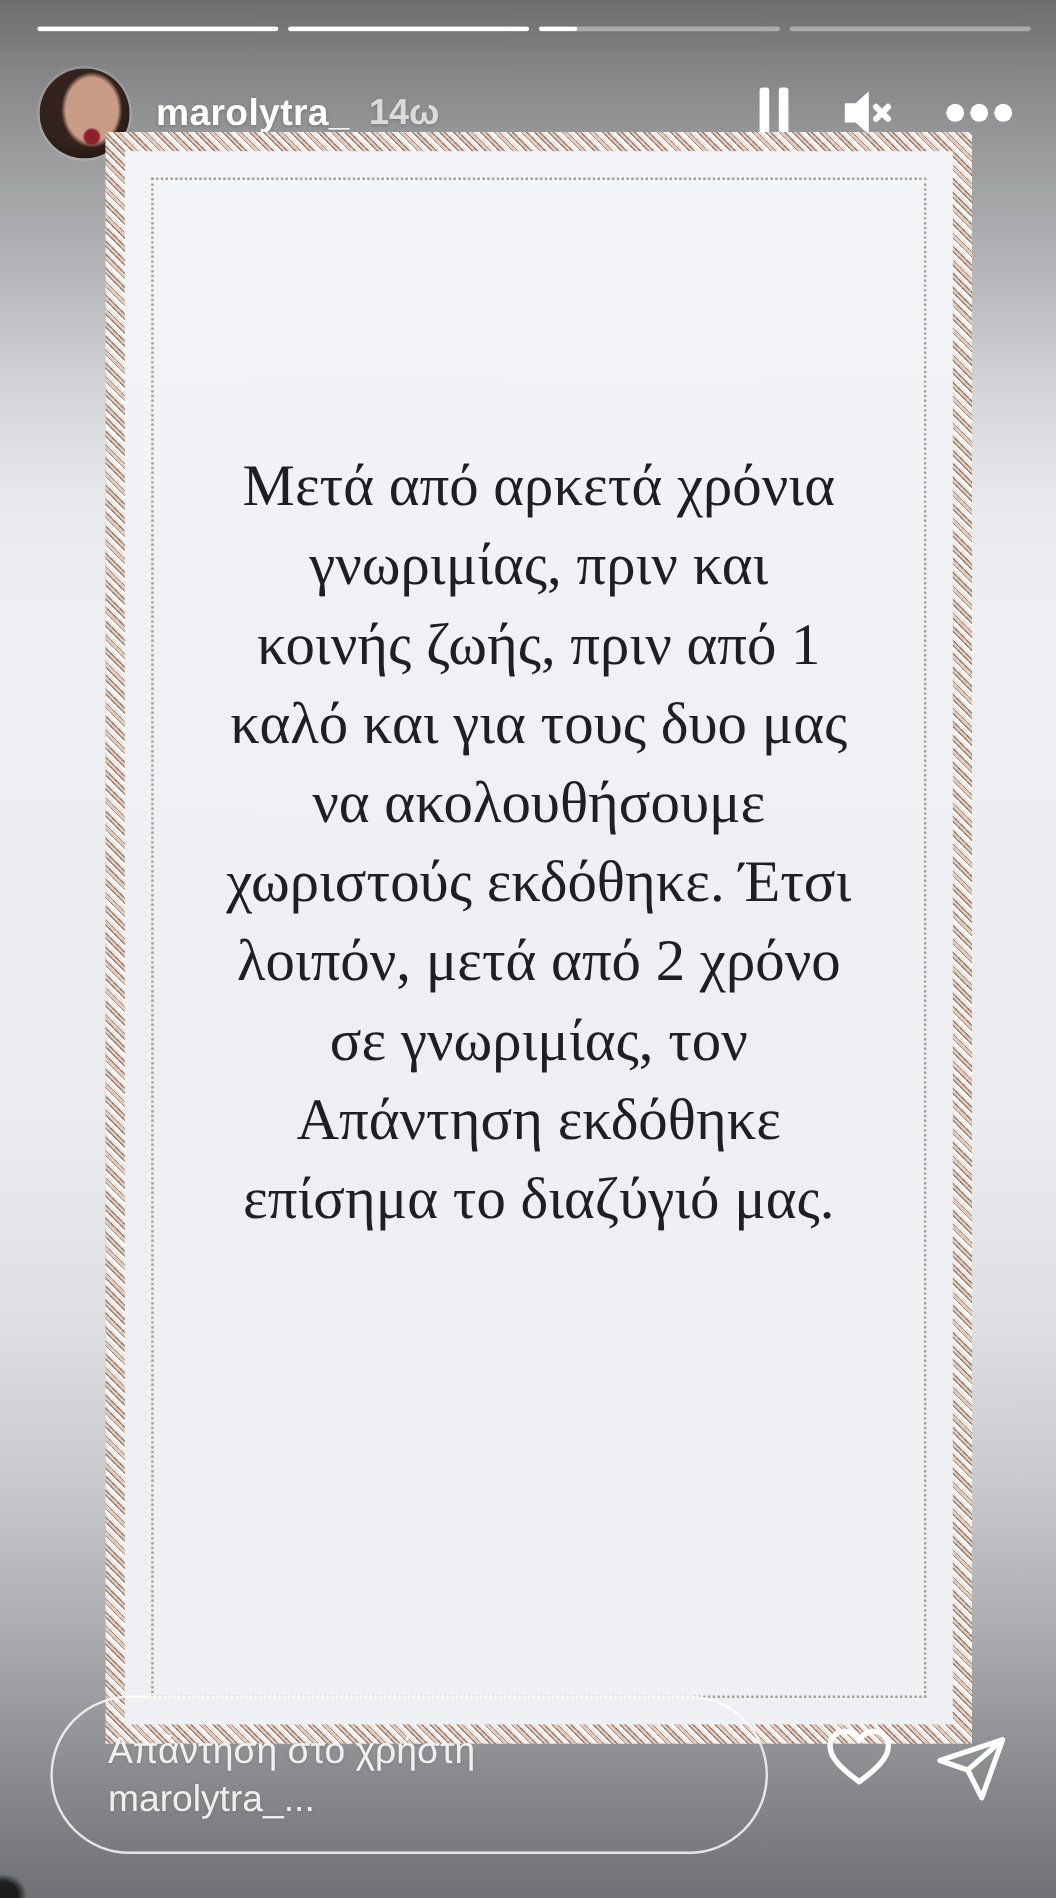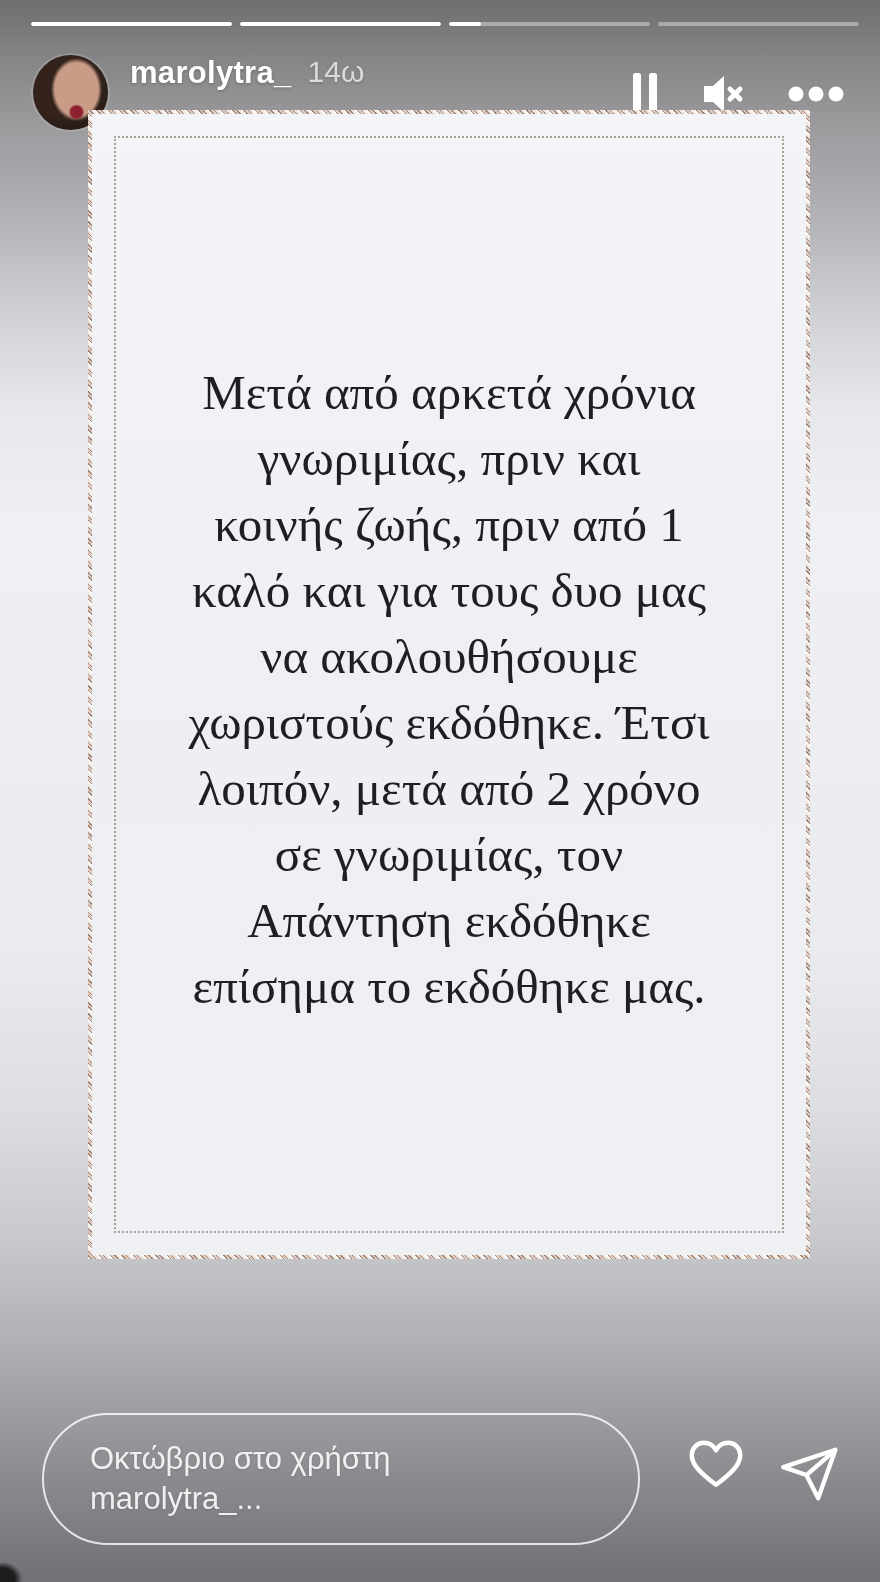--- a/index.html
+++ b/index.html
@@ -15,40 +15,40 @@
       #d0d2d5 20%, #e6e8eb 26%, #eef0f3 33%, #e9ebee 60%,
       #dcdee1 70%, #c8cacd 78%, #aaacaf 86%, #8c8d90 93%, #707174 100%);
   }
 
   
   .progress{position:absolute;left:31px;top:22px;width:828px;display:flex;gap:8px;}
   .seg{flex:1;height:3.5px;border-radius:2px;background:rgba(255,255,255,0.38);overflow:hidden;}
   .seg .fill{height:100%;width:0;background:#ffffff;border-radius:2px;}
 
   
-  .header{position:absolute;left:33px;top:55px;right:36px;height:78px;display:flex;}
+  .header{position:absolute;left:33px;top:55px;right:36px;height:78px;display:flex;align-items:center;}
   .avatar{
     width:75px;height:75px;border-radius:50%;flex:0 0 auto;
     background:
       radial-gradient(circle at 58% 76%, #8e2030 0 8%, rgba(142,32,48,0) 11%),
       radial-gradient(ellipse 34% 42% at 58% 46%, #c99c87 0 85%, rgba(201,156,135,0) 100%),
       radial-gradient(circle at 42% 36%, #33231c 0 55%, #17100e 100%);
     box-shadow:0 0 0 2px rgba(255,255,255,0.15);
   }
   .username{margin-left:22px;font-size:31px;font-weight:600;color:#ffffff;letter-spacing:.3px;
     text-shadow:0 1px 3px rgba(0,0,0,.25);}
-  .time{margin-left:16px;font-size:30px;font-weight:400;color:rgba(255,255,255,0.72);
+  .time{margin-left:16px;font-size:30px;font-weight:700;color:rgba(255,255,255,0.72);
     text-shadow:0 1px 3px rgba(0,0,0,.2);}
   .controls{margin-left:auto;display:flex;align-items:center;gap:44px;}
   .ctl{background:none;border:none;padding:0;margin:0;cursor:pointer;display:flex;align-items:center;}
 
   
   .card{
-    position:absolute;left:88px;top:110px;width:722px;height:1149px;
-    box-sizing:border-box;padding:4px;
+    position:absolute;left:88px;top:110px;width:722px;height:1343px;
+    box-sizing:border-box;padding:16px;
     background-color:#cab3a5;
     background-image:
       repeating-linear-gradient(45deg,
         rgba(255,255,255,.92) 0 2px, rgba(124,98,84,.55) 2px 3px,
         rgba(228,205,191,.9) 3px 5px, rgba(104,82,70,.45) 5px 6px,
         rgba(246,238,232,.85) 6px 8px),
       repeating-linear-gradient(135deg,
         rgba(255,255,255,.45) 0 2px, rgba(150,120,104,.4) 2px 4px,
         rgba(255,255,255,0) 4px 7px);
   }
@@ -141,28 +141,28 @@
         <div class="story-text">
           <div>Μετά από αρκετά χρόνια</div>
           <div>γνωριμίας, πριν και</div>
           <div>κοινής ζωής, πριν από 1</div>
           <div>καλό και για τους δυο μας</div>
           <div>να ακολουθήσουμε</div>
           <div>χωριστούς εκδόθηκε. Έτσι</div>
           <div>λοιπόν, μετά από 2 χρόνο</div>
           <div>σε γνωριμίας, τον</div>
           <div>Απάντηση εκδόθηκε</div>
-          <div>επίσημα το εκδόθηκε μας.</div>
+          <div>επίσημα το διαζύγιό μας.</div>
         </div>
       </div>
     </div>
   </div>
 
   <div class="reply-pill">
-    <div class="ph">Οκτώβριο στο χρήστη</div>
+    <div class="ph">Απάντηση στο χρήστη</div>
     <div class="ph">marolytra_...</div>
   </div>
 
   <button class="footer-btn heart-btn" aria-label="like">
     <svg width="60" height="56" viewBox="0 0 32 30">
       <path d="M16 27.2 C8.2 21.4 3 16.6 3 11.2 C3 7.6 5.9 4.7 9.5 4.7 C12.2 4.7 14.7 6.3 16 8.7 C17.3 6.3 19.8 4.7 22.5 4.7 C26.1 4.7 29 7.6 29 11.2 C29 16.6 23.8 21.4 16 27.2 Z" fill="none" stroke="#ffffff" stroke-width="2.4" stroke-linejoin="round"></path>
     </svg>
   </button>
 
   <button class="footer-btn send-btn" aria-label="share">

